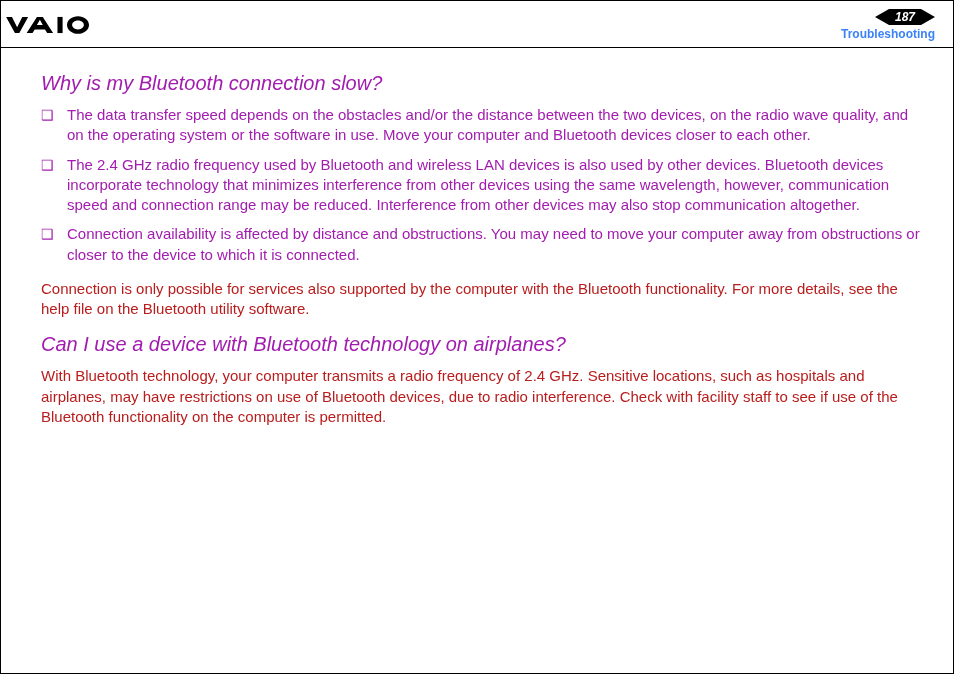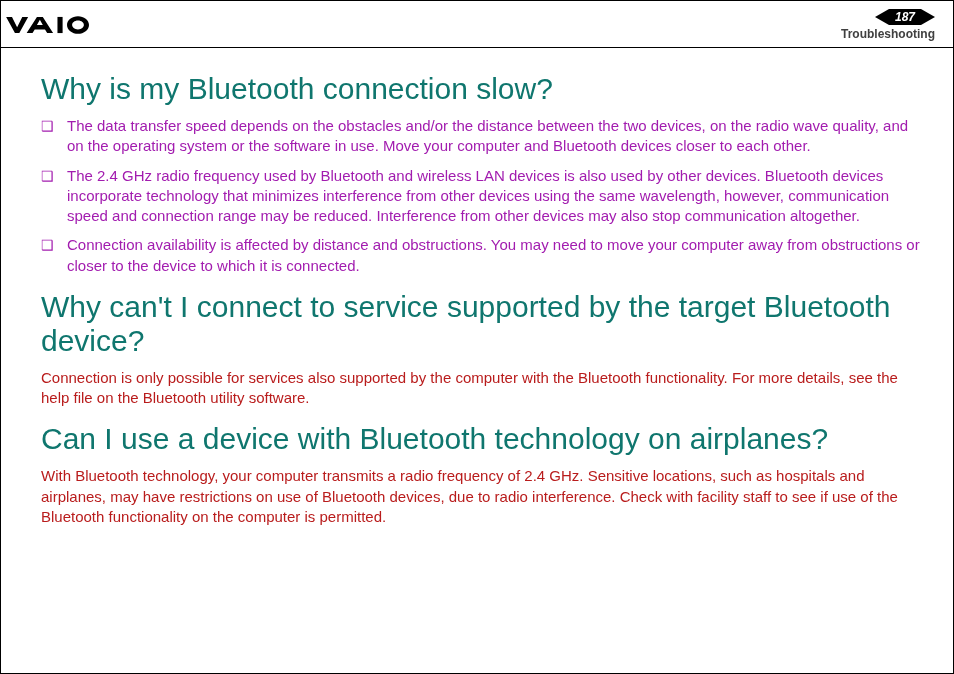--- a/index.html
+++ b/index.html
@@ -58,31 +58,32 @@
     }
     .arrow-left {
       border-right: 14px solid #000;
     }
     .arrow-right {
       border-left: 14px solid #000;
     }
     .section-label {
       font-size: 12px;
       font-weight: bold;
-      color: #404040;
+      color: #3b82f6;
     }
     .content {
       padding: 24px 28px 20px 40px;
     }
     h2 {
-      color: #0f766e;
+      color: #a21caf;
       font-weight: normal;
-      font-size: 30px;
+      font-size: 20px;
       margin-bottom: 10px;
       margin-top: 8px;
+      font-style: italic;
     }
     h2:first-child {
       margin-top: 0;
     }
     ul {
       list-style: none;
       margin-bottom: 14px;
     }
     li {
       position: relative;
@@ -130,19 +131,18 @@
 
 <div class="content">
 
   <h2>Why is my Bluetooth connection slow?</h2>
   <ul>
     <li>The data transfer speed depends on the obstacles and/or the distance between the two devices, on the radio wave quality, and on the operating system or the software in use. Move your computer and Bluetooth devices closer to each other.</li>
     <li>The 2.4 GHz radio frequency used by Bluetooth and wireless LAN devices is also used by other devices. Bluetooth devices incorporate technology that minimizes interference from other devices using the same wavelength, however, communication speed and connection range may be reduced. Interference from other devices may also stop communication altogether.</li>
     <li>Connection availability is affected by distance and obstructions. You may need to move your computer away from obstructions or closer to the device to which it is connected.</li>
   </ul>
 
-  <h2>Why can't I connect to service supported by the target Bluetooth device?</h2>
   <p class="body-text">Connection is only possible for services also supported by the computer with the Bluetooth functionality. For more details, see the help file on the Bluetooth utility software.</p>
 
   <h2>Can I use a device with Bluetooth technology on airplanes?</h2>
   <p class="body-text">With Bluetooth technology, your computer transmits a radio frequency of 2.4 GHz. Sensitive locations, such as hospitals and airplanes, may have restrictions on use of Bluetooth devices, due to radio interference. Check with facility staff to see if use of the Bluetooth functionality on the computer is permitted.</p>
 
 </div>
 
 </body></html>

